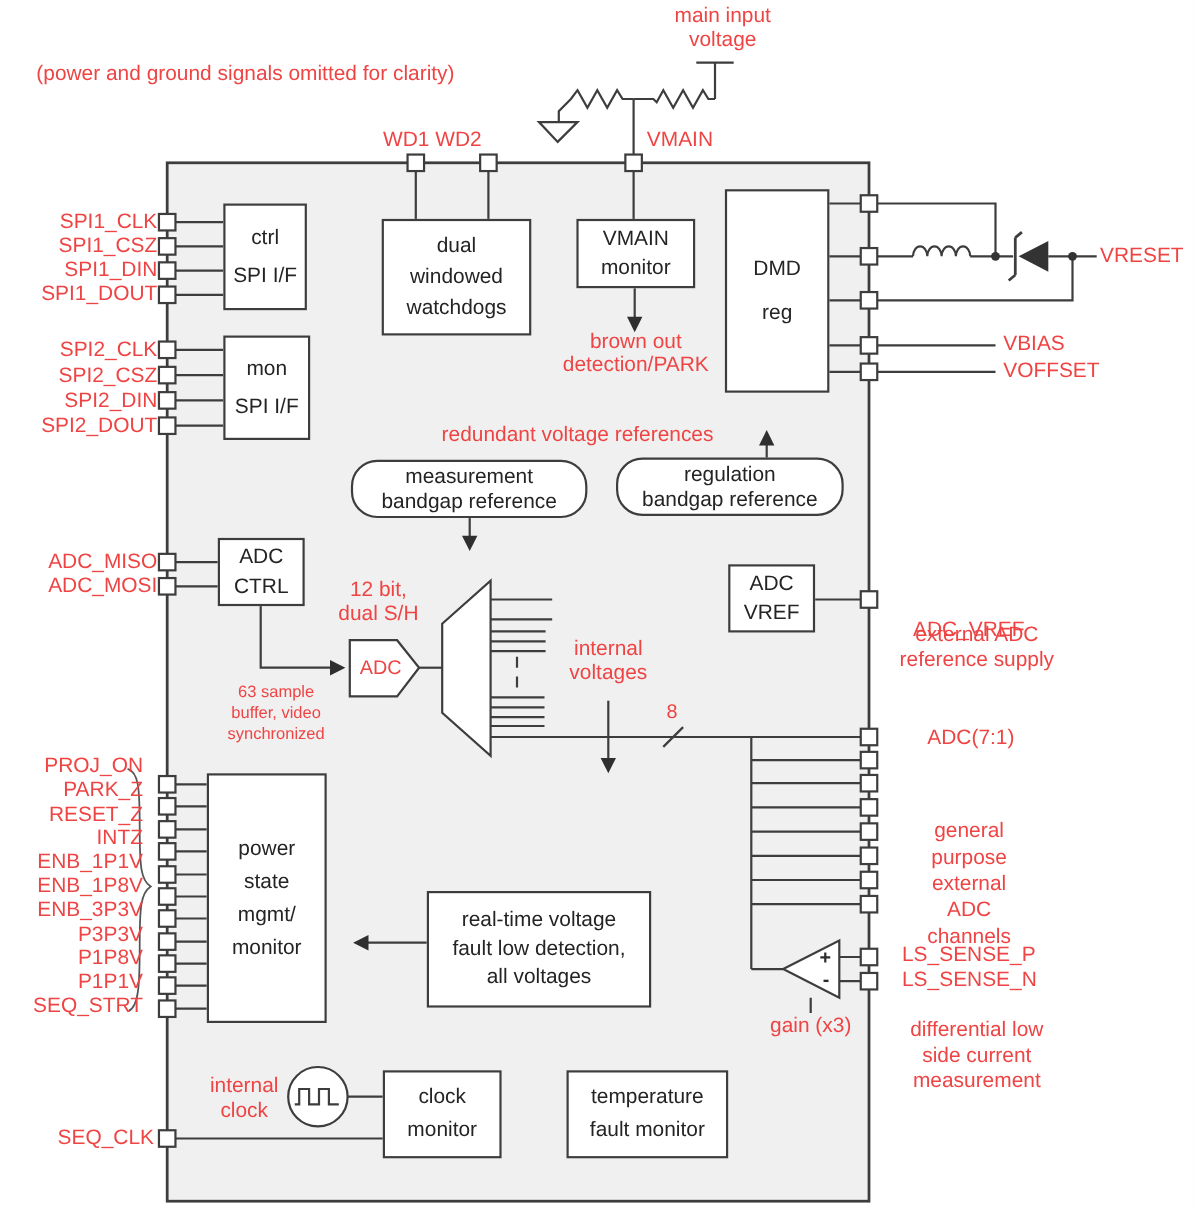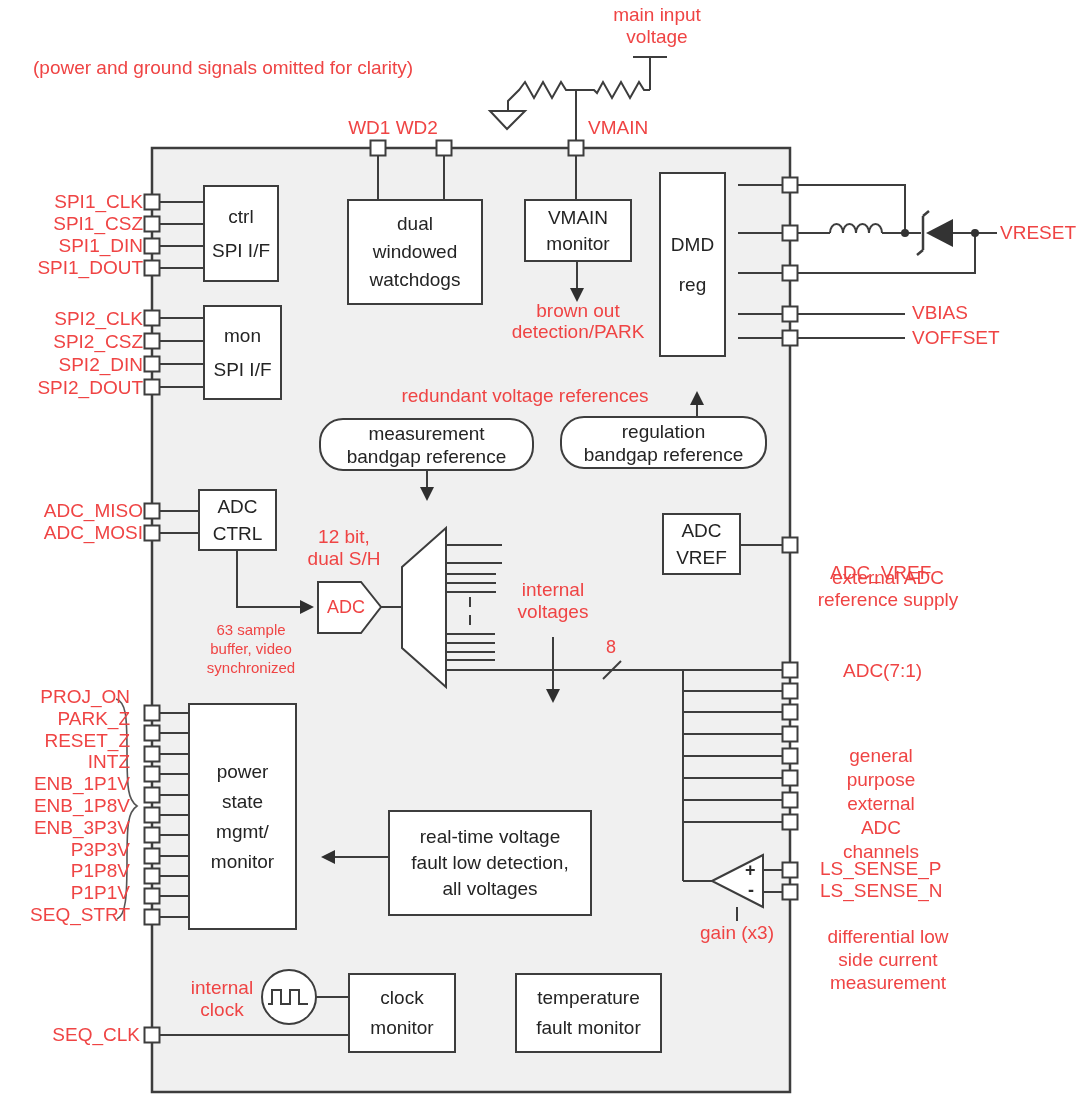--- a/index.html
+++ b/index.html
@@ -150,21 +150,21 @@
 </div>
 <div class="blk" style="left:347px;top:199px;width:136px;height:106px;line-height:28px;">
   <span>dual</span>
       <span>windowed</span>
       <span>watchdogs</span>
 </div>
 <div class="blk" style="left:524px;top:199px;width:108px;height:63px;line-height:26px;">
   <span>VMAIN</span>
       <span>monitor</span>
 </div>
-<div class="blk" style="left:659px;top:172px;width:67px;height:185px;line-height:40px;">
+<div class="blk" style="left:659px;top:172px;width:95px;height:185px;line-height:40px;">
   <span>DMD</span>
       <span>reg</span>
 </div>
 <div class="blk round" style="left:319px;top:418px;width:215px;height:53px;line-height:23px;">
   <span>measurement</span>
       <span>bandgap reference</span>
 </div>
 <div class="blk round" style="left:560px;top:416px;width:207px;height:53px;line-height:23px;">
   <span>regulation</span>
       <span>bandgap reference</span>

